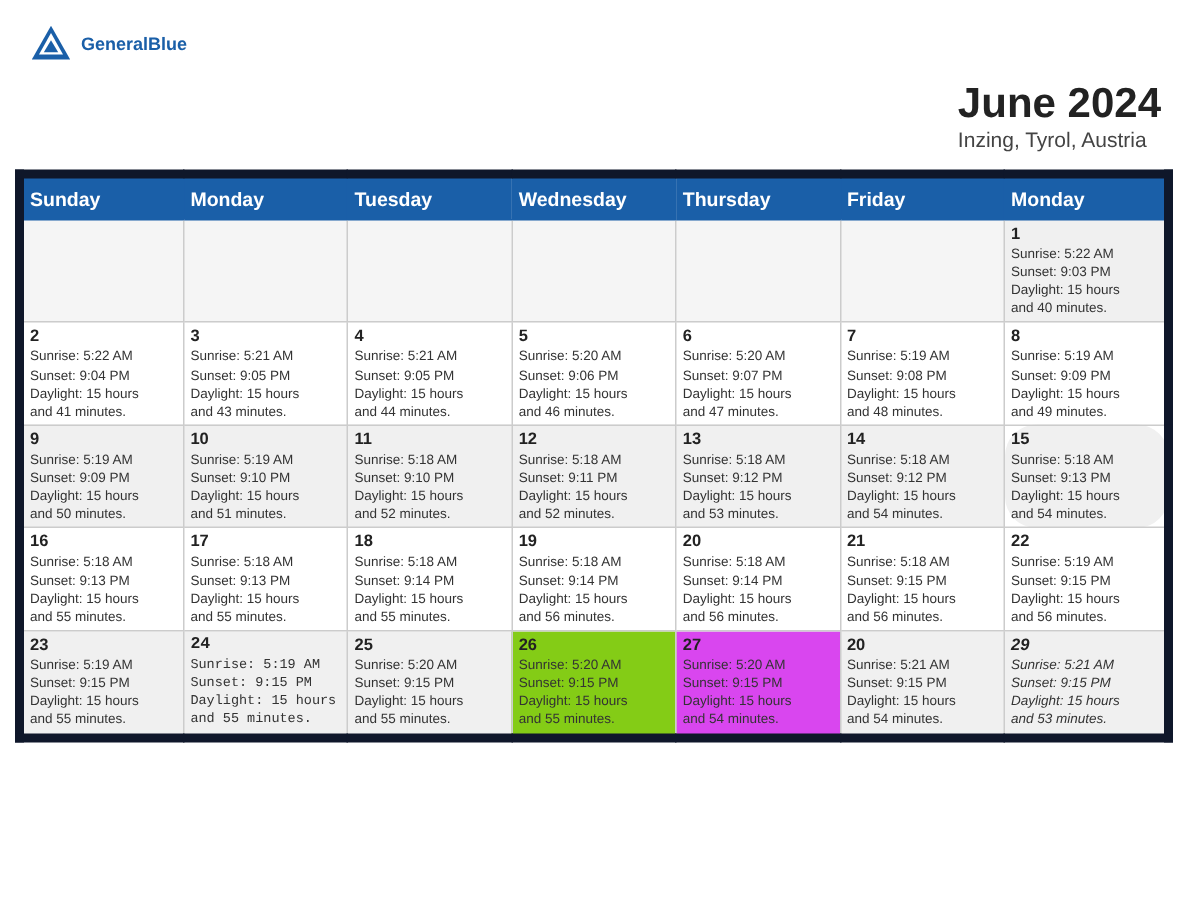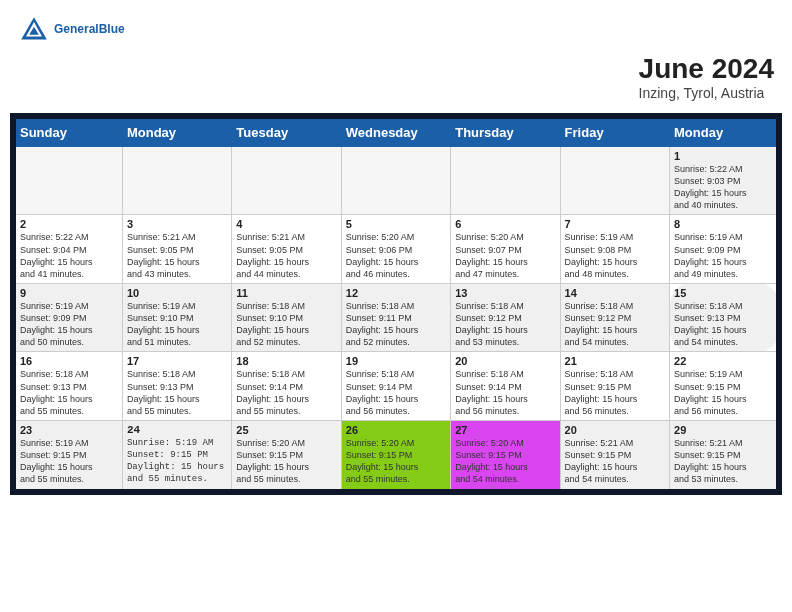--- a/index.html
+++ b/index.html
@@ -327,21 +327,21 @@
 Daylight: 15 hours
 and 54 minutes.</div>
         </td>
         <td style="background: rgb(240, 240, 240);">
           <span class="day-number">20</span>
           <div class="day-info" style="white-space: pre-line;">Sunrise: 5:21 AM
 Sunset: 9:15 PM
 Daylight: 15 hours
 and 54 minutes.</div>
         </td>
-        <td style="background: rgb(240, 240, 240);">
+        <td style="background: rgb(240, 240, 240); font-style: italic;">
           <span class="day-number">29</span>
           <div class="day-info" style="white-space: pre-line;">Sunrise: 5:21 AM
 Sunset: 9:15 PM
 Daylight: 15 hours
 and 53 minutes.</div>
         </td>
       </tr>
     </tbody>
 </table>
 

